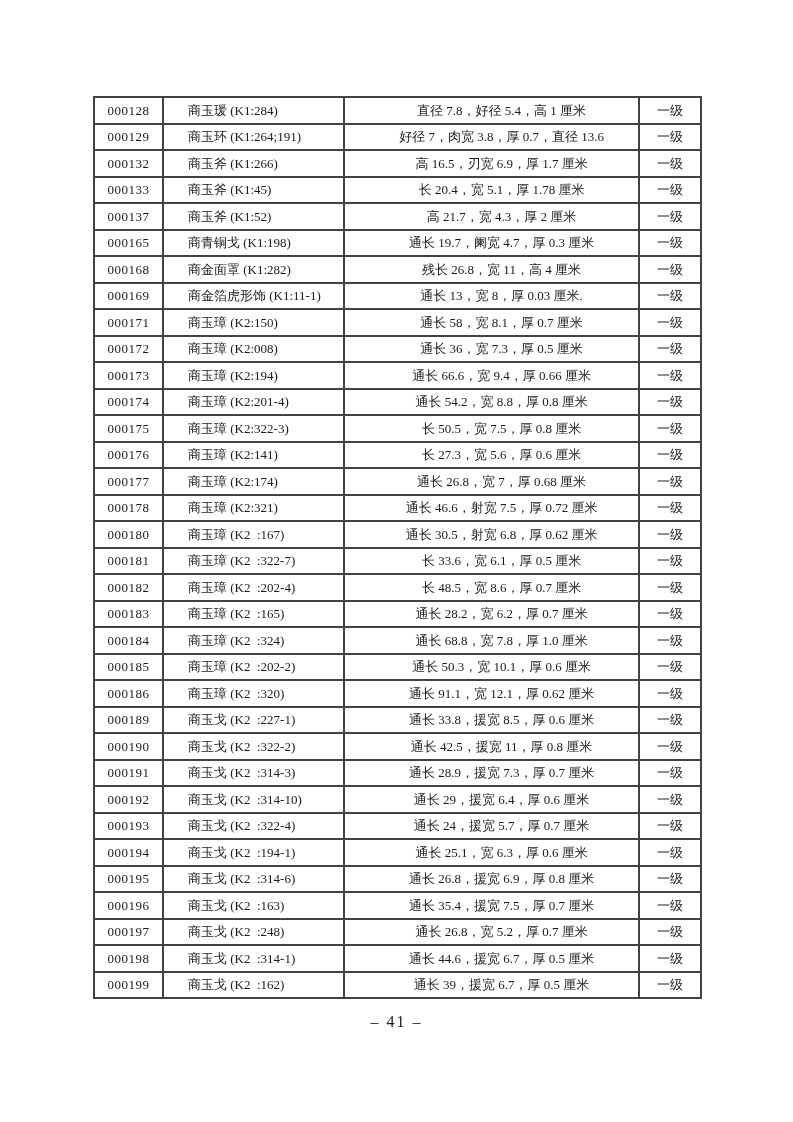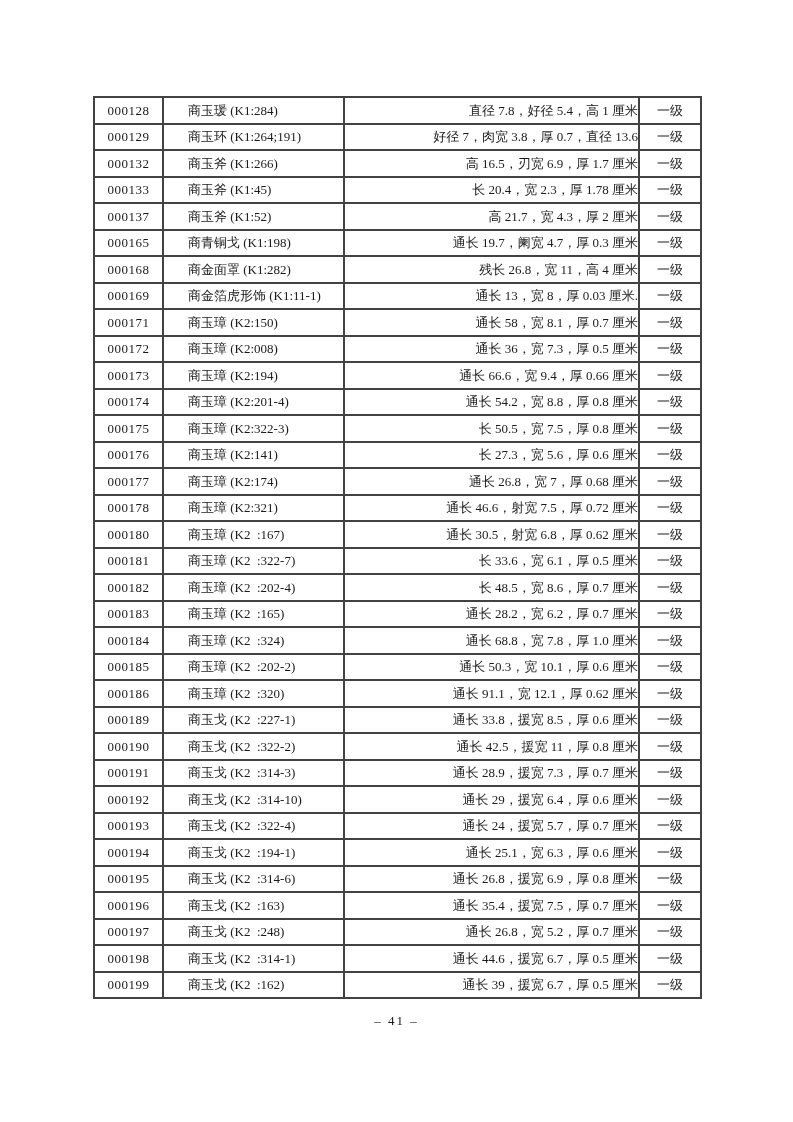--- a/index.html
+++ b/index.html
@@ -37,34 +37,34 @@
   }
   .artifact-table td.col-id {
     text-align: center;
     letter-spacing: 0.5px;
   }
   .artifact-table td.col-name {
     text-align: left;
     padding-left: 24px;
   }
   .artifact-table td.col-dims {
-    text-align: right;
+    text-align: center;
     padding-left: 20px;
     margin-left: 40px;
   }
   .artifact-table td.col-grade {
     text-align: center;
   }
   .page-footer {
     position: absolute;
     left: 0;
     top: 1013px;
     width: 100%;
     text-align: center;
-    font-size: 13px;
+    font-size: 16px;
     color: #1a1a1a;
     letter-spacing: 2px;
   }
 </style>
 </head>
 <body>
 
 <div class="page">
 
   <table class="artifact-table">
@@ -89,21 +89,21 @@
   </tr>
         <tr>
     <td class="col-id">000132</td>
     <td class="col-name">商玉斧 (K1:266)</td>
     <td class="col-dims">高 16.5，刃宽 6.9，厚 1.7 厘米</td>
     <td class="col-grade">一级</td>
   </tr>
         <tr>
     <td class="col-id">000133</td>
     <td class="col-name">商玉斧 (K1:45)</td>
-    <td class="col-dims">长 20.4，宽 2.3，厚 1.78 厘米</td>
+    <td class="col-dims">长 20.4，宽 5.1，厚 1.78 厘米</td>
     <td class="col-grade">一级</td>
   </tr>
         <tr>
     <td class="col-id">000137</td>
     <td class="col-name">商玉斧 (K1:52)</td>
     <td class="col-dims">高 21.7，宽 4.3，厚 2 厘米</td>
     <td class="col-grade">一级</td>
   </tr>
         <tr>
     <td class="col-id">000165</td>

